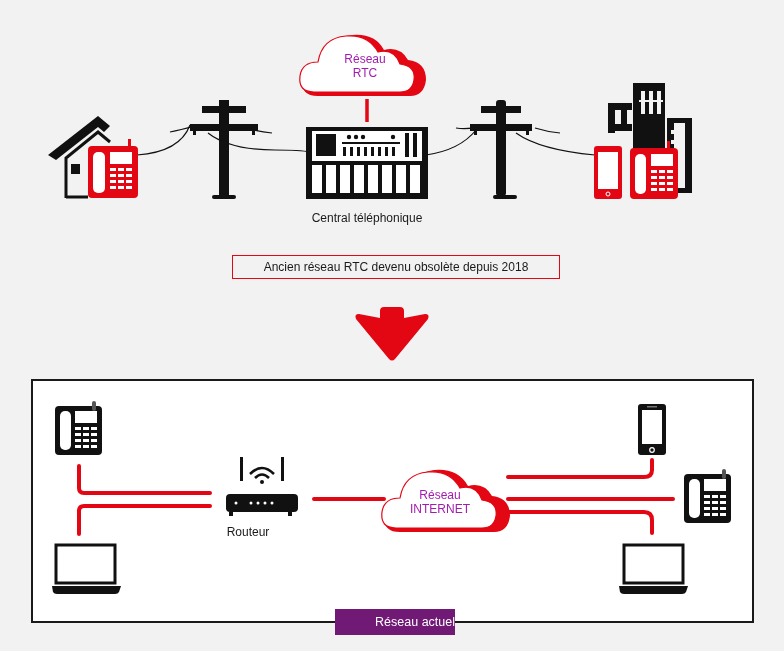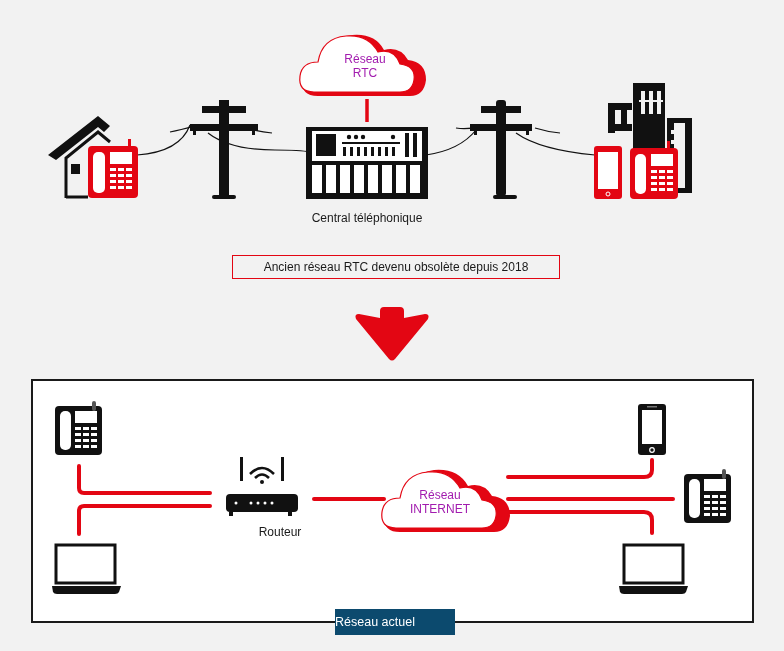--- a/index.html
+++ b/index.html
@@ -4,22 +4,22 @@
 <style>
   html, body { margin:0; padding:0; }
   body { width:784px; height:651px; background:#f2f2f2; position:relative; overflow:hidden;
          font-family:"Liberation Sans", "DejaVu Sans", sans-serif; color:#1a1a1a; }
   svg.scene { position:absolute; left:0; top:0; }
   .lbl { position:absolute; font-size:12px; text-align:center; line-height:15px; color:#1a1a1a; }
   .cloud-text { position:absolute; font-size:12px; text-align:center; line-height:14px; color:#a21caf; }
   .old-banner { position:absolute; left:232px; top:255px; width:328px; height:24px; border:1px solid #e30613;
                 background:#f2f2f2; box-sizing:border-box; font-size:12px; text-align:center; line-height:22px; color:#1a1a1a; }
   .panel { position:absolute; left:31px; top:379px; width:723px; height:244px; border:2px solid #1a1a1a; background:#fff; box-sizing:border-box; }
-  .actual-badge { position:absolute; left:335px; top:609px; width:120px; height:26px; background:#0c4a6e; color:#fff;
-                  font-size:12.5px; text-align:left; line-height:26px; }
+  .actual-badge { position:absolute; left:335px; top:609px; width:120px; height:26px; background:#701a75; color:#fff;
+                  font-size:12.5px; text-align:right; line-height:26px; }
 </style>
 </head>
 <body>
 
 <div class="panel"></div>
 
 <svg class="scene" width="784" height="651" viewBox="0 0 784 651">
 
   <g fill="none" stroke="#111" stroke-width="1.2">
     <path d="M137,155 Q180,152 190,125"></path>
@@ -263,20 +263,20 @@
 
 <div class="cloud-text" style="left:322px; top:52px; width:86px;">
   <div>Réseau</div>
   <div>RTC</div>
 </div>
 
 <div class="lbl" style="left:287px; top:211px; width:160px;">Central téléphonique</div>
 
 <div class="old-banner">Ancien réseau RTC devenu obsolète depuis 2018</div>
 
-<div class="lbl" style="left:240px; top:525px; width:80px;text-align:center;">Routeur</div>
+<div class="lbl" style="left:208px; top:525px; width:80px;text-align:center;">Routeur</div>
 
 <div class="cloud-text" style="left:398px; top:488px; width:84px;">
   <div>Réseau</div>
   <div>INTERNET</div>
 </div>
 
 <div class="actual-badge">Réseau actuel</div>
 
 </body></html>

